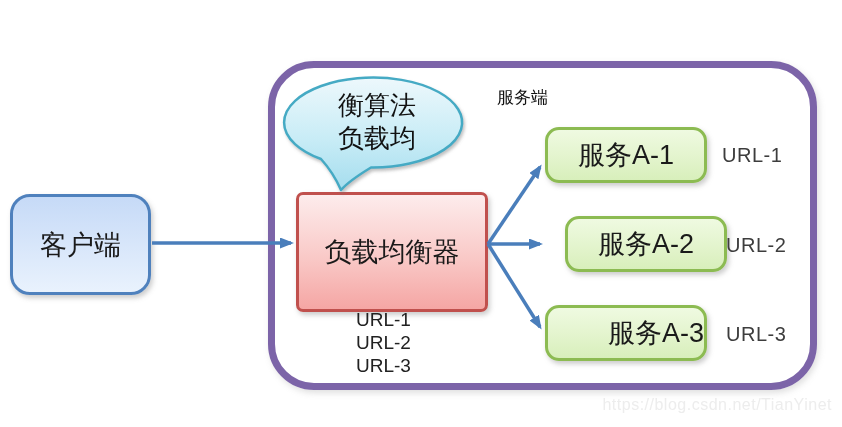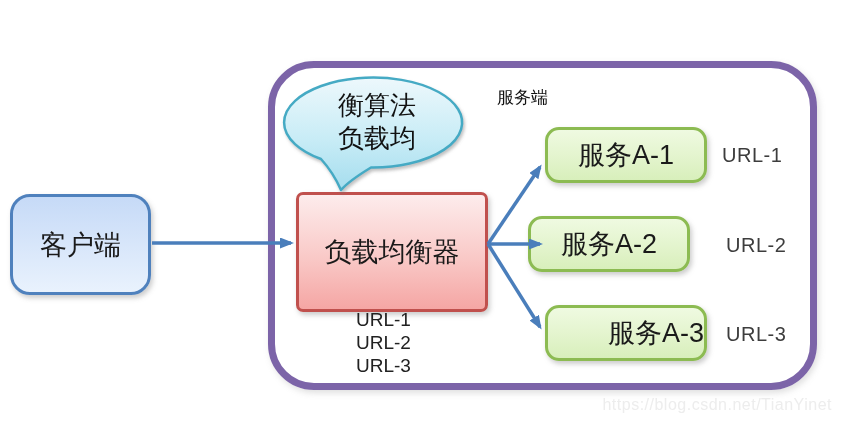--- a/index.html
+++ b/index.html
@@ -43,21 +43,21 @@
     margin-top:8px;
   }
   .server-box{
     width:162px;height:56px;
     border:3px solid #8cbb52;border-radius:14px;
     background:linear-gradient(180deg,#effae1 0%,#e3f4cd 55%,#d8efbb 100%);
     font-size:27px;
     z-index:1;
   }
   .server-1{left:545px;top:127px;}
-  .server-2{left:528px;top:216px;text-align:right;}
+  .server-2{left:565px;top:216px;text-align:right;}
   .server-3{left:545px;top:305px;justify-content:flex-end;}
   .side-label{
     position:absolute;left:497px;top:86px;
     font-size:17px;color:#111;z-index:1;
   }
   .url-tag{
     position:absolute;width:90px;
     font-size:20px;color:#3d3d3d;letter-spacing:0.5px;
     z-index:1;
   }

